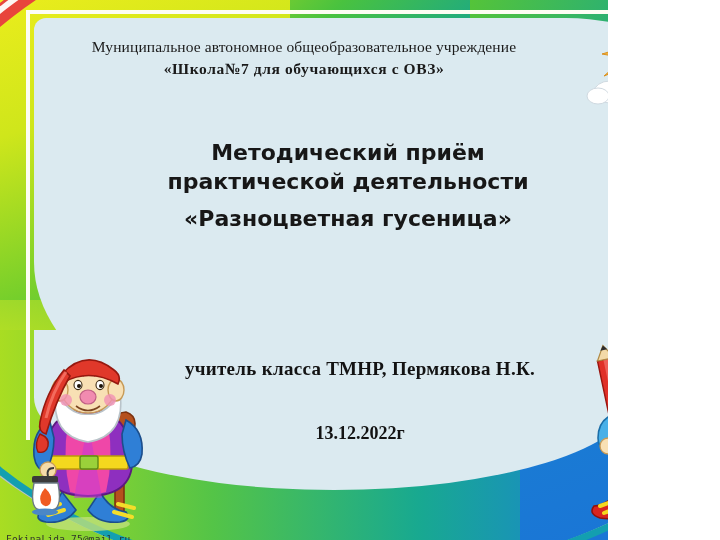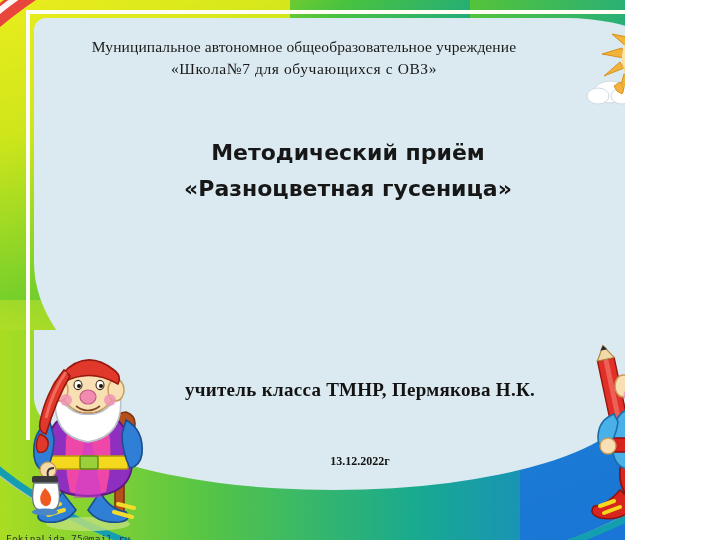--- a/index.html
+++ b/index.html
@@ -4,21 +4,20 @@
 <style>
   html,body{margin:0;padding:0;background:#fff;}
   body{font-family:"Liberation Serif", serif;}
 
   #slide{
     position:relative;
     width:608px;height:540px;
     overflow:hidden;
     background:
       linear-gradient(135deg,#f2e21a 0%, #b9dd18 14%, #49c23f 30%, #16a58f 46%, #1597b4 58%, #1a7ed6 74%, #1a72d8 100%);
-    padding-left: 17px;
   }
 
   
   .bg-wedge{position:absolute;pointer-events:none;}
   .wedge-tl{
     left:-40px;top:-40px;width:330px;height:430px;
     background:linear-gradient(160deg,#f5ef1c 0%, #cfe61b 35%, #76cf2b 65%, #21b07f 100%);
   }
   .wedge-bl{
     left:-60px;top:300px;width:420px;height:320px;
@@ -98,43 +97,43 @@
   }
 
   
   .org{
     position:absolute;left:34px;top:36px;width:540px;
     text-align:center;
     font-family:"Liberation Serif", serif;
     font-size:15.5px;line-height:1.42;color:#1a1a1a;
     letter-spacing:0.1px;
   }
-  .org .l2{letter-spacing:0.6px;}
+  .org .l2{letter-spacing:0.6px;font-weight:bold;}
 
   .title{
     position:absolute;left:48px;top:138px;width:600px;
     text-align:center;
     font-family:"DejaVu Sans", sans-serif;
     font-weight:bold;
     font-size:22px;line-height:1.33;color:#171717;
   }
   .title .t3{display:block;margin-top:7px;}
 
   .author{
-    position:absolute;left:60px;top:379px;width:600px;
+    position:absolute;left:60px;top:358px;width:600px;
     text-align:center;
     font-family:"Liberation Serif", serif;
     font-weight:bold;font-size:19px;color:#131313;
     letter-spacing:0.3px;
   }
   .date{
     position:absolute;left:60px;top:423px;width:600px;
     text-align:center;
     font-family:"Liberation Serif", serif;
-    font-weight:bold;font-size:12px;color:#131313;margin-top:31px;
+    font-weight:bold;font-size:18px;color:#131313;
   }
 
   .watermark{
     position:absolute;left:6px;top:521px;
     font-family:"DejaVu Sans Mono", monospace;
     font-size:9.5px;color:#2b2b2b;letter-spacing:0.2px;
     opacity:.95;
     margin-top:12px;
   }
 
@@ -335,20 +334,21 @@
     <path d="M104 92 q6 10 2 18 q-8 2 -10 -6 q-2 -8 8 -12 z" fill="#d8241f" stroke="#8e120d" stroke-width="1.4"></path>
   </svg>
 
   <div class="org">
     <div>Муниципальное автономное общеобразовательное учреждение</div>
     <div class="l2">«Школа№7  для обучающихся  с ОВЗ»</div>
   </div>
 
   <div class="title">
     <span class="t1">Методический приём</span><br>
+    <span class="t2">практической деятельности</span>
     <span class="t3">«Разноцветная гусеница»</span>
   </div>
 
   <div class="author">учитель класса ТМНР,  Пермякова Н.К.</div>
   <div class="date">13.12.2022г</div>
 
   <div class="watermark">FokinaLida.75@mail.ru</div>
 
 </div>
 

